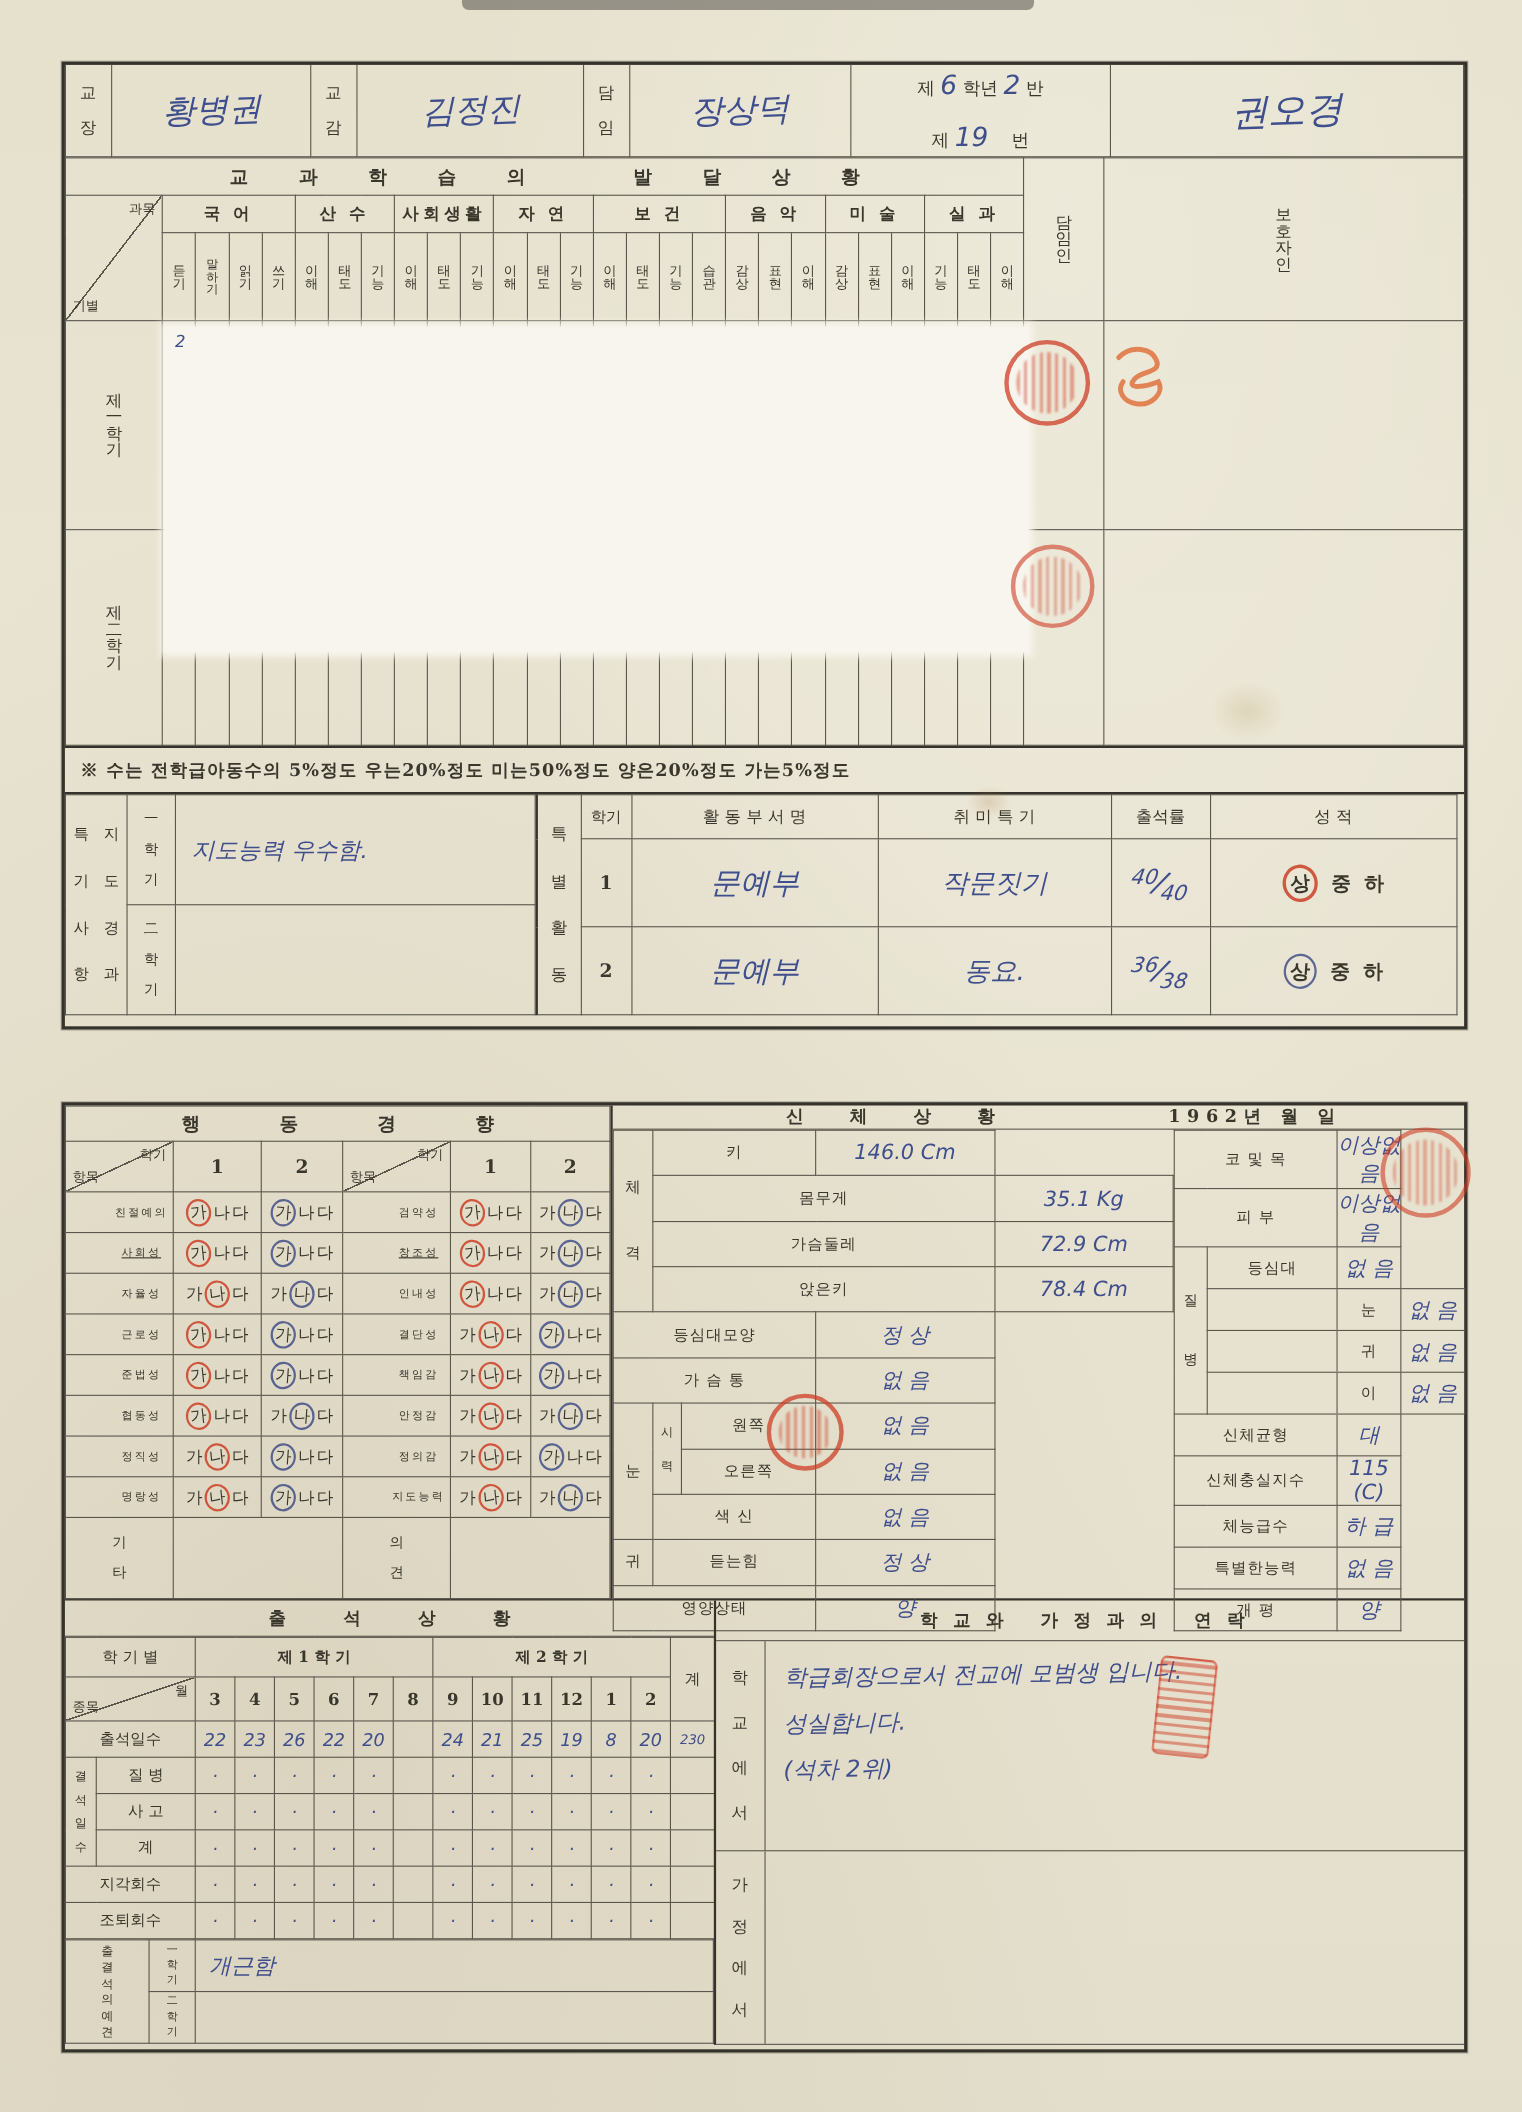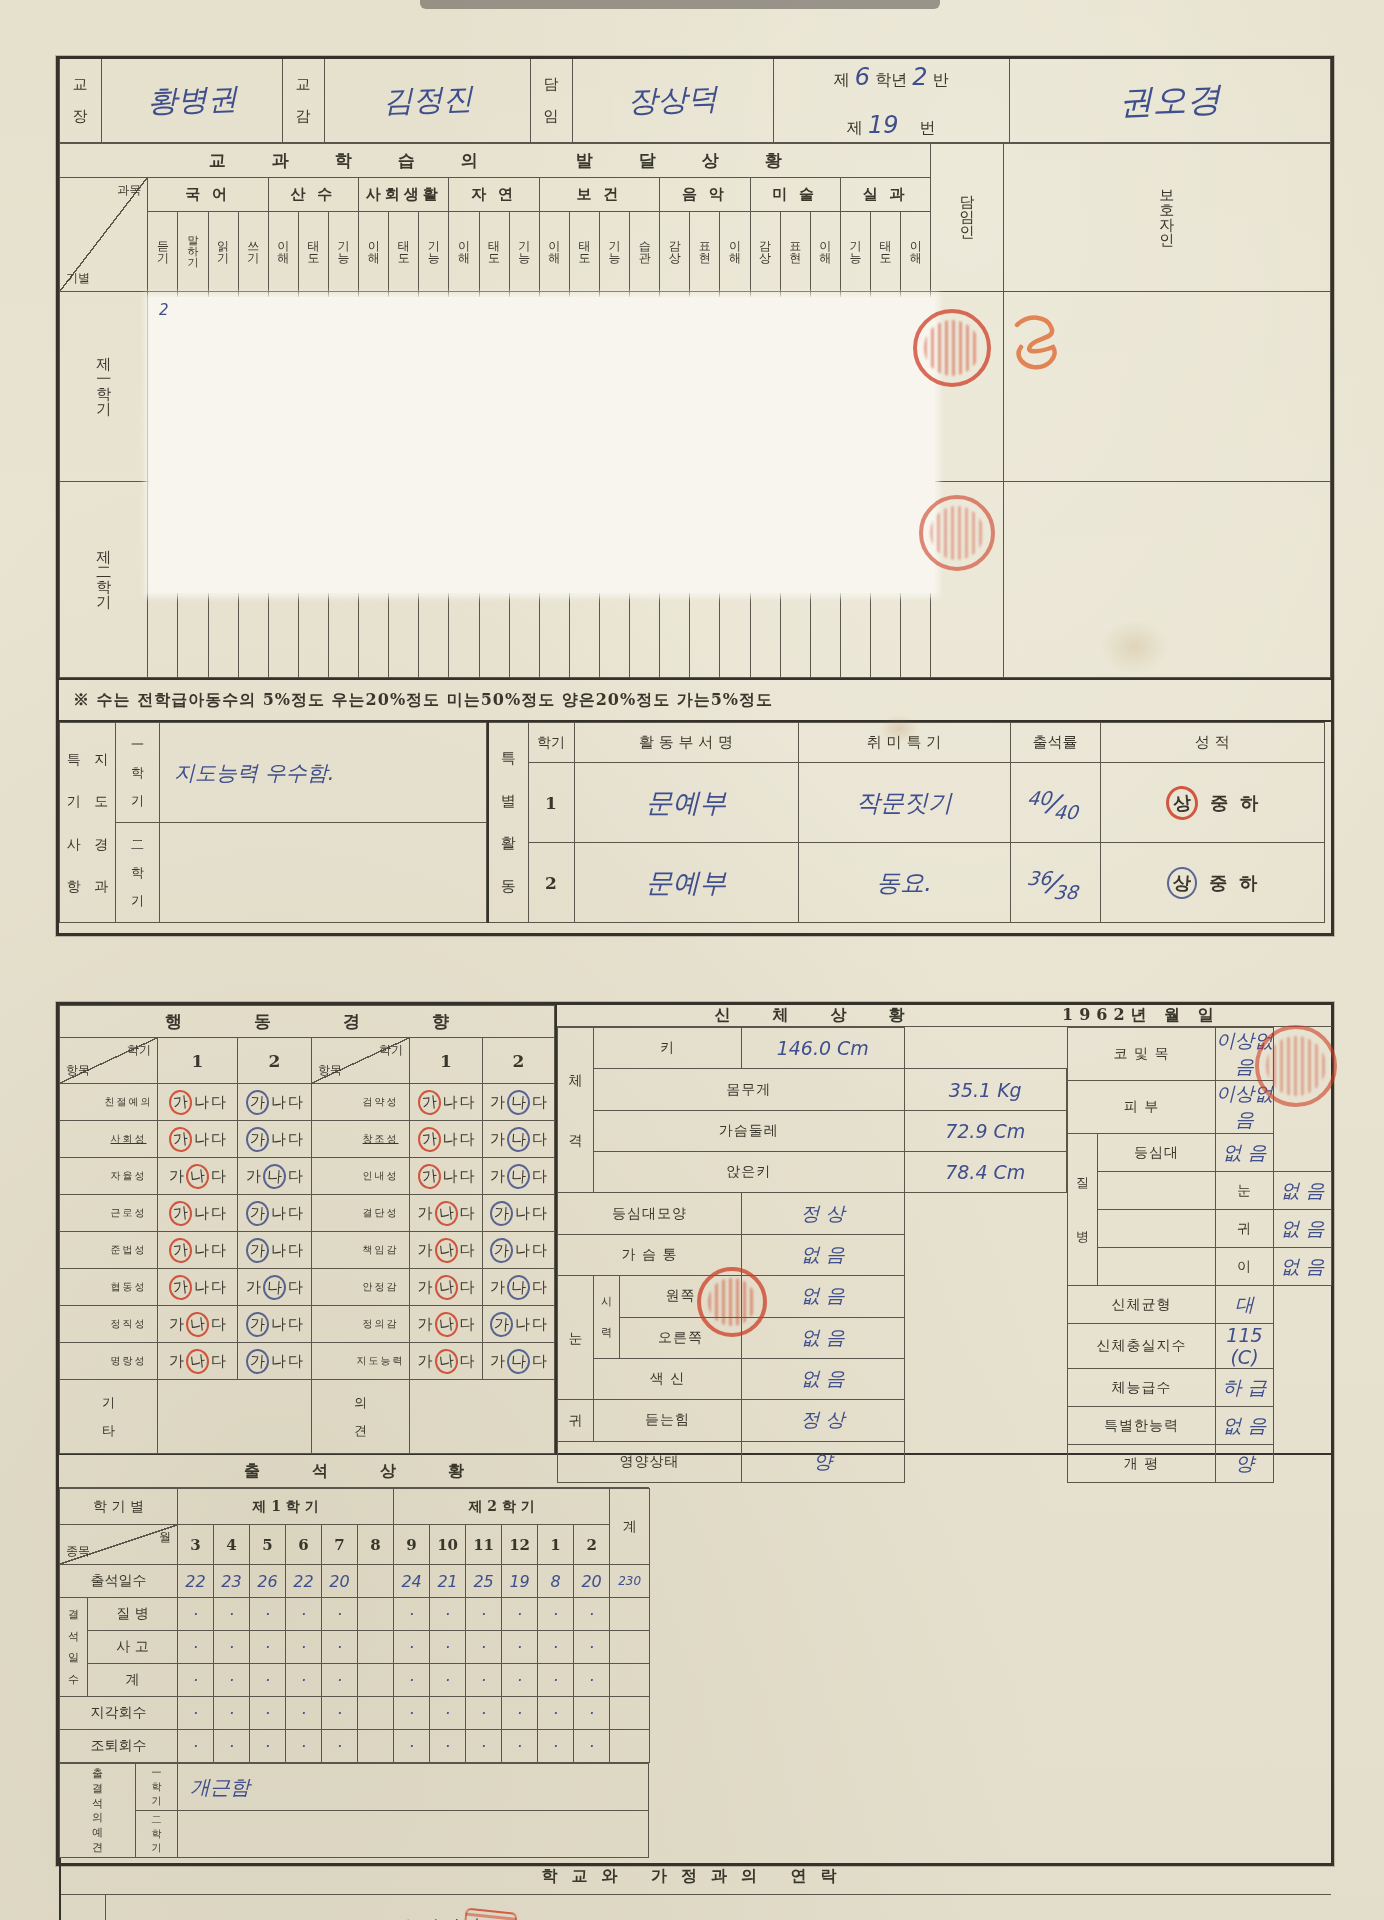--- a/index.html
+++ b/index.html
@@ -67,21 +67,21 @@
   .physical{width:777px;height:448px;border-left:2px solid #34322b;display:flex;flex-direction:column;}
   .ph-title{height:32px;display:flex;align-items:center;border-bottom:1px solid #5a564c;}
   .ph-title .t1{width:505px;text-align:center;font-size:16px;font-weight:bold;letter-spacing:42px;text-indent:42px;}
   .ph-title .t2{flex:1;font-size:16px;font-weight:bold;letter-spacing:6px;}
   .ph-body{display:flex;flex:1;}
   .ph-left{width:510px;height:100%;}
   .ph-right{width:265px;height:100%;border-left:1px solid #5a564c;}
   .ph-name{font-size:14px;letter-spacing:1px;}
   .ph-val{font-size:19px;}
   
-  .row-bottom{display:flex;height:404px;border-top:2px solid #34322b;flex-direction:column;}
+  .row-bottom{display:flex;height:404px;border-top:2px solid #34322b;}
   .att{width:590px;display:flex;flex-direction:column;}
   .att-title{height:32px;line-height:32px;text-align:center;font-size:16px;font-weight:bold;letter-spacing:52px;text-indent:52px;border-bottom:1px solid #5a564c;}
   .att-table{width:590px;height:274px;}
   .att-table td{font-size:14px;}
   .att-foot{width:590px;height:94px;}
   .att-foot td{font-size:12px;}
   .comm{flex:1;border-left:2px solid #34322b;display:flex;flex-direction:column;position:relative;}
   .comm-title{height:36px;line-height:36px;text-align:center;font-size:16px;font-weight:bold;letter-spacing:14px;border-bottom:1px solid #5a564c;}
   .comm-block{display:flex;border-bottom:1px solid #5a564c;}
   .comm-block:last-child{border-bottom:none;}

